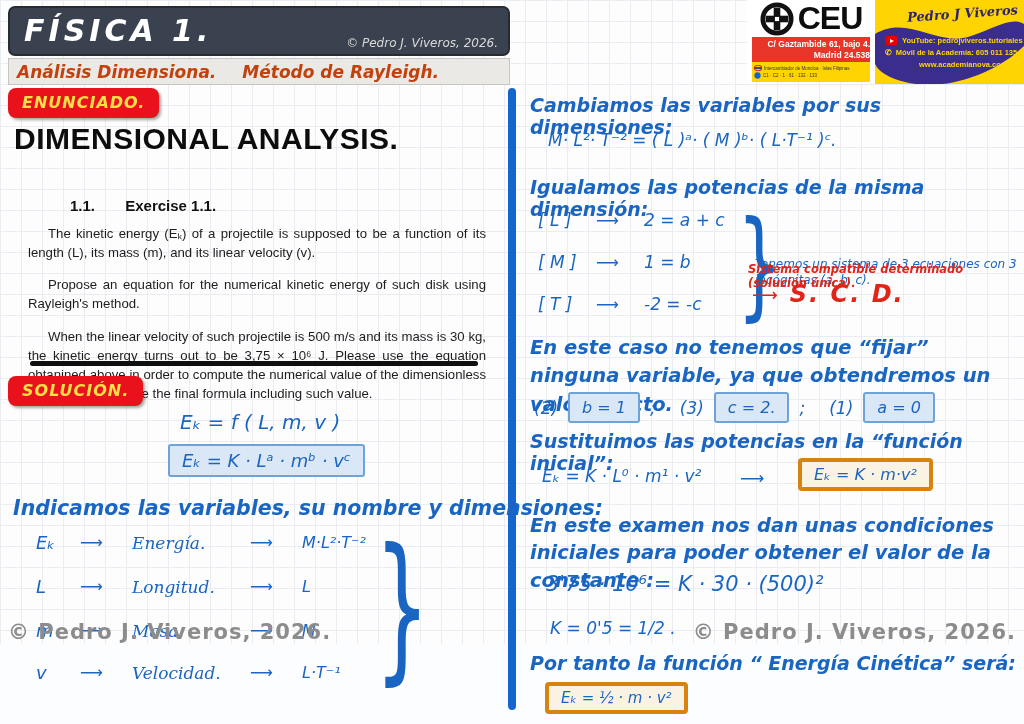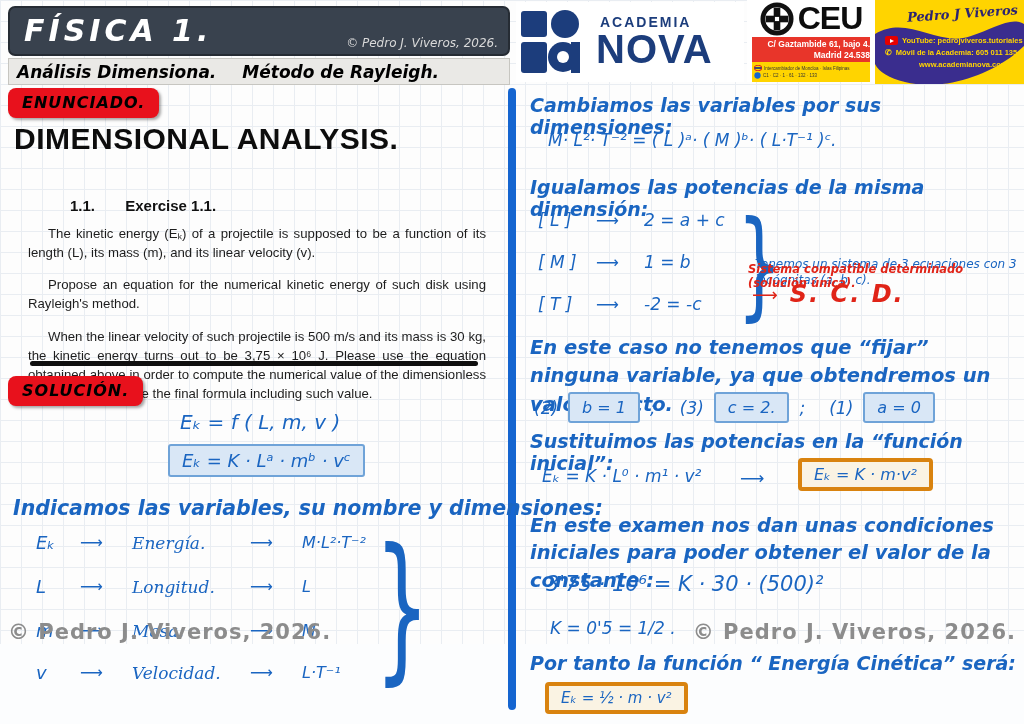--- a/index.html
+++ b/index.html
@@ -27,21 +27,21 @@
     font-size:30px; font-style:italic; letter-spacing:4px; font-weight:600;
     font-family:"DejaVu Sans", sans-serif;
   }
   .hdr-copy{
     position:absolute; right:10px; bottom:4px; font-size:12px; color:#d9d9d9;
     font-style:italic; font-family:"DejaVu Sans", sans-serif;
   }
   .hdr-strip{
     margin-top:2px; background:#eae9e6; border:1px solid #c7c6c1;
     height:27px; display:flex; align-items:center; gap:26px; padding-left:8px;
-    color:#000000; font-size:17px; font-style:italic; font-weight:600;
+    color:#c2410c; font-size:17px; font-style:italic; font-weight:600;
     font-family:"DejaVu Sans", sans-serif;
   }
   .nova{
     position:absolute; left:516px; top:2px; width:228px; height:80px;
     background:#fff; display:flex; align-items:center; gap:10px; padding-left:4px;
   }
   .nova-text{ color:#1c3d7c; line-height:1; }
   .nova-acad{ font-size:14px; letter-spacing:2px; font-weight:700; margin-left:4px; }
   .nova-name{ font-size:40px; font-weight:700; letter-spacing:1px; }
   .ceu{
@@ -82,21 +82,21 @@
     display:inline-flex; align-items:center; justify-content:center; flex:0 0 auto; }
   .yt-icon::after{ content:""; border-left:4px solid #fff; border-top:2.5px solid transparent; border-bottom:2.5px solid transparent; }
   .phone-glyph{ color:#ffd400; font-size:8px; }
   
   .divider{
     position:absolute; left:508px; top:88px; width:8px; height:622px;
     background:#1565d0; border-radius:4px;
   }
   
   .badge{
-    position:absolute; background:#e8111c; color:#000000; border-radius:8px;
+    position:absolute; background:#e8111c; color:#fde047; border-radius:8px;
     font-family:"DejaVu Sans", sans-serif; font-style:italic; font-weight:700;
     font-size:16px; padding:5px 14px 6px; box-shadow:2px 2px 3px rgba(0,0,0,.35);
     letter-spacing:1px;
   }
   
   .doc-title{
     position:absolute; left:14px; top:122px; font-size:30px; font-weight:800;
     color:#0d0d0d; letter-spacing:.5px;
   }
   .ex-head{ position:absolute; left:30px; top:197px; font-size:15px; font-weight:700; color:#111; }
@@ -179,34 +179,20 @@
     <div class="hdr-dark">
       <div class="hdr-course">FÍSICA 1.</div>
       <div class="hdr-copy">© Pedro J. Viveros, 2026.</div>
     </div>
     <div class="hdr-strip">
       <span>Análisis Dimensiona.</span>
       <span>Método de Rayleigh.</span>
     </div>
   </div>
 
-  <div class="nova">
-    <svg width="66" height="64" viewBox="0 0 66 64">
-      <rect x="1" y="1" width="26" height="26" rx="3" fill="#1c3d7c"></rect>
-      <circle cx="45" cy="14" r="14" fill="#1c3d7c"></circle>
-      <rect x="1" y="32" width="26" height="31" rx="3" fill="#1c3d7c"></rect>
-      <circle cx="43" cy="47" r="15" fill="#1c3d7c"></circle>
-      <rect x="51" y="32" width="9" height="31" fill="#1c3d7c"></rect>
-      <circle cx="43" cy="47" r="6" fill="#fff"></circle>
-    </svg>
-    <div class="nova-text">
-      <div class="nova-acad">ACADEMIA</div>
-      <div class="nova-name">NOVA</div>
-    </div>
-  </div>
 
   <div class="ceu">
     <div class="ceu-row">
       <svg width="34" height="34" viewBox="0 0 36 36">
         <circle cx="18" cy="18" r="15" fill="none" stroke="#111" stroke-width="5"></circle>
         <rect x="14.5" y="6" width="7" height="24" fill="#111"></rect>
         <rect x="6" y="14.5" width="24" height="7" fill="#111"></rect>
         <rect x="15.8" y="15.8" width="4.4" height="4.4" fill="#fff"></rect>
       </svg>
       <span class="ceu-name">CEU</span>

